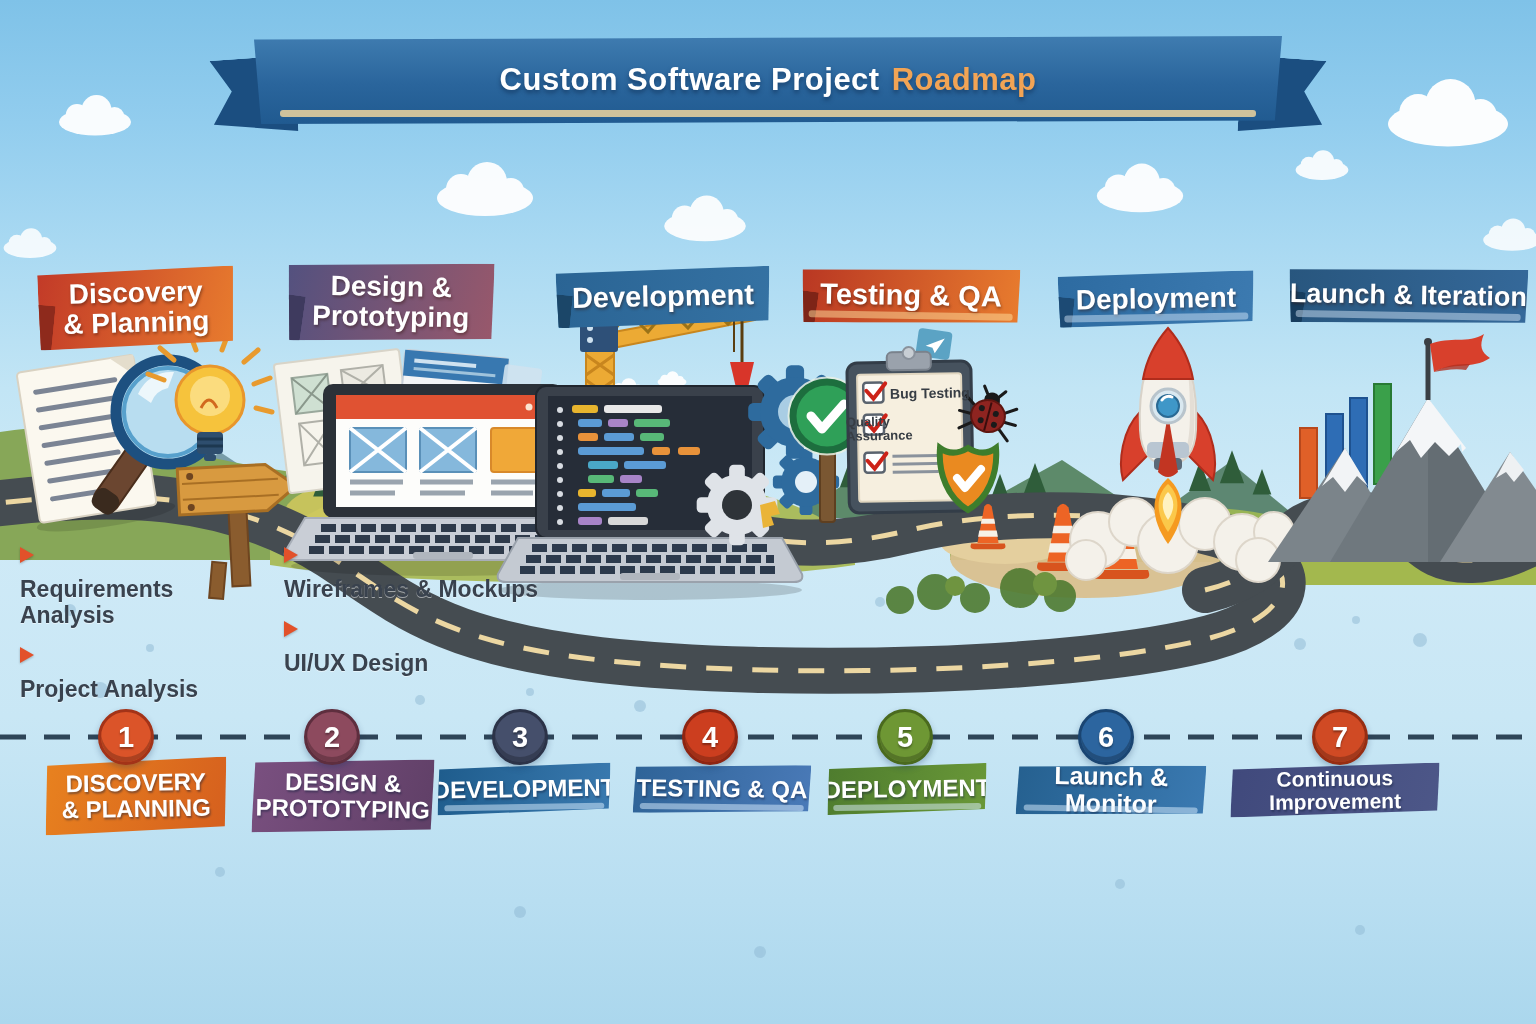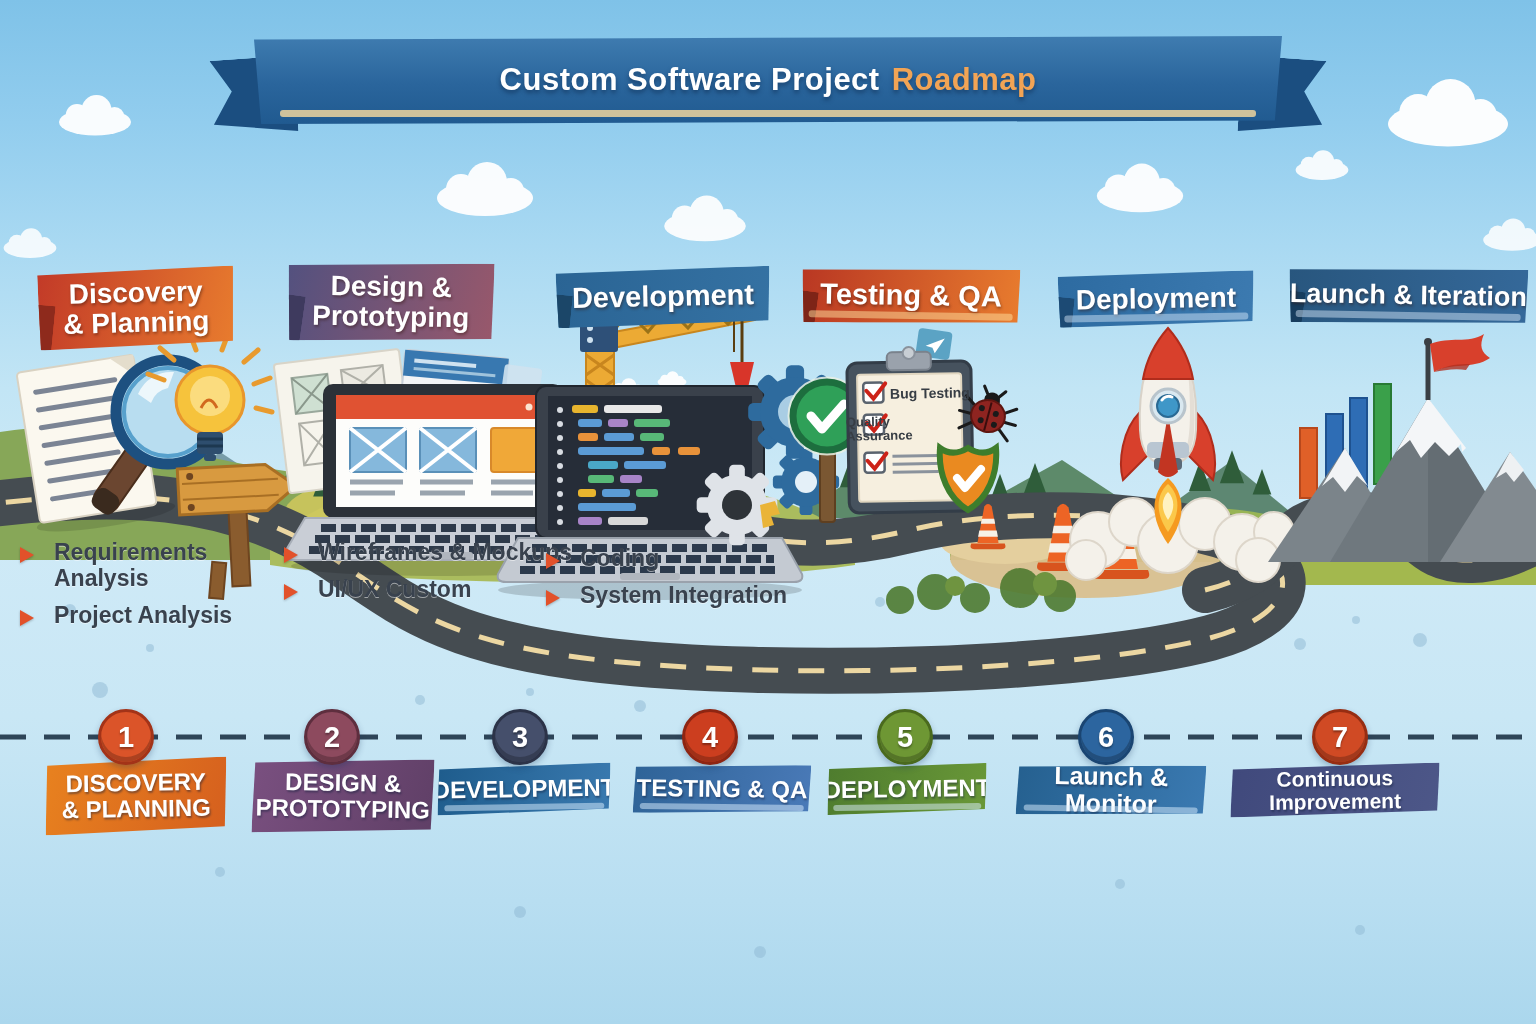--- a/index.html
+++ b/index.html
@@ -45,21 +45,21 @@
     background:linear-gradient(100deg,#b93723,#e87c2e);--tail:#7e2417;}
   .stage4::after{content:"";position:absolute;left:3%;right:3%;bottom:5px;height:7px;
     background:rgba(255,226,160,.5);border-radius:3px;}
   .stage5{left:1058px;top:272px;width:196px;height:54px;font-size:28px;transform:rotate(-1deg);
     background:linear-gradient(100deg,#2d6ba1,#3c7ab0);--tail:#1c4a74;}
   .stage6{left:1289px;top:268px;width:239px;height:56px;font-size:27px;transform:rotate(1deg);
     background:linear-gradient(100deg,#28567e,#35699a);--tail:#173d5e;}
 
   
   .bullets{position:absolute;z-index:4;}
-  .bullet-item{display:flex;gap:20px;margin-bottom:11px;}
+  .bullet-item{display:flex;gap:14px;margin-bottom:11px;flex-direction:column;}
   .tri{width:0;height:0;margin-top:7px;border-top:8px solid transparent;border-bottom:8px solid transparent;
     border-left:14px solid #e2512a;filter:drop-shadow(0 1px 1px rgba(0,0,0,.25));}
   .bullet-label{font-size:23px;font-weight:bold;color:#39424e;line-height:1.12;white-space:pre-line;
     text-shadow:0 1px 0 rgba(255,255,255,.5);}
   .bullets.g1{left:20px;top:540px;}
   .bullets.g2{left:284px;top:540px;}
   .bullets.g3{left:546px;top:546px;}
 
   
   .chk-label{position:absolute;z-index:5;font-weight:bold;color:#373d44;transform:rotate(-1deg);}
@@ -552,31 +552,21 @@
     <span class="bullet-label">Project Analysis</span>
   </div>
 </div>
 <div class="bullets g2">
   <div class="bullet-item">
     <span class="tri"></span>
     <span class="bullet-label">Wireframes &amp; Mockups</span>
   </div>
   <div class="bullet-item">
     <span class="tri"></span>
-    <span class="bullet-label">UI/UX Custom</span>
-  </div>
-</div>
-<div class="bullets g3">
-  <div class="bullet-item">
-    <span class="tri"></span>
-    <span class="bullet-label">Coding</span>
-  </div>
-  <div class="bullet-item">
-    <span class="tri"></span>
-    <span class="bullet-label">System Integration</span>
+    <span class="bullet-label">UI/UX Design</span>
   </div>
 </div>
 
 <div class="chk-label chk1">Bug Testing</div>
 <div class="chk-label chk2">Quality Assurance</div>
 
 <div class="tl-circle tlc1">
       <span>1</span>
     </div>
 <div class="tl-circle tlc2">

